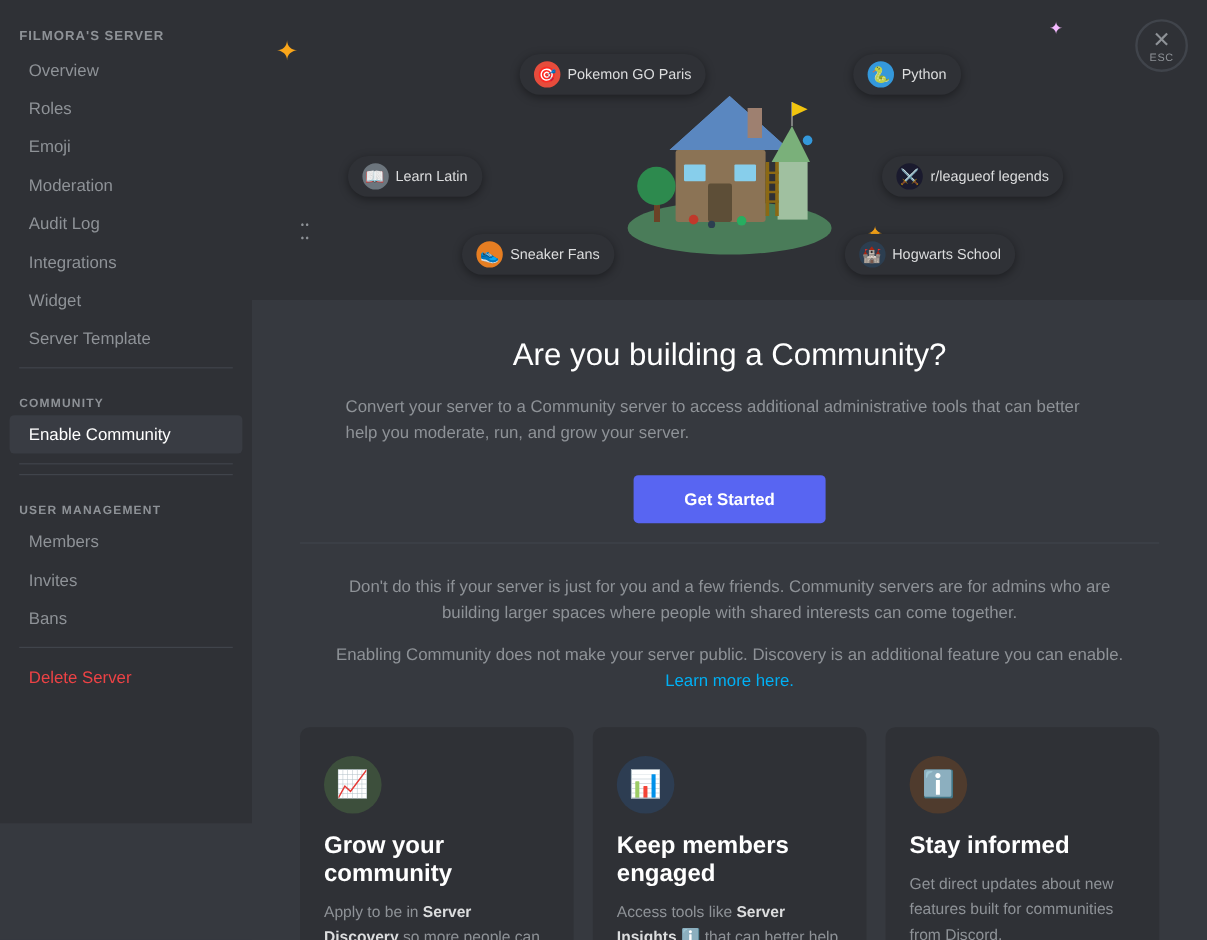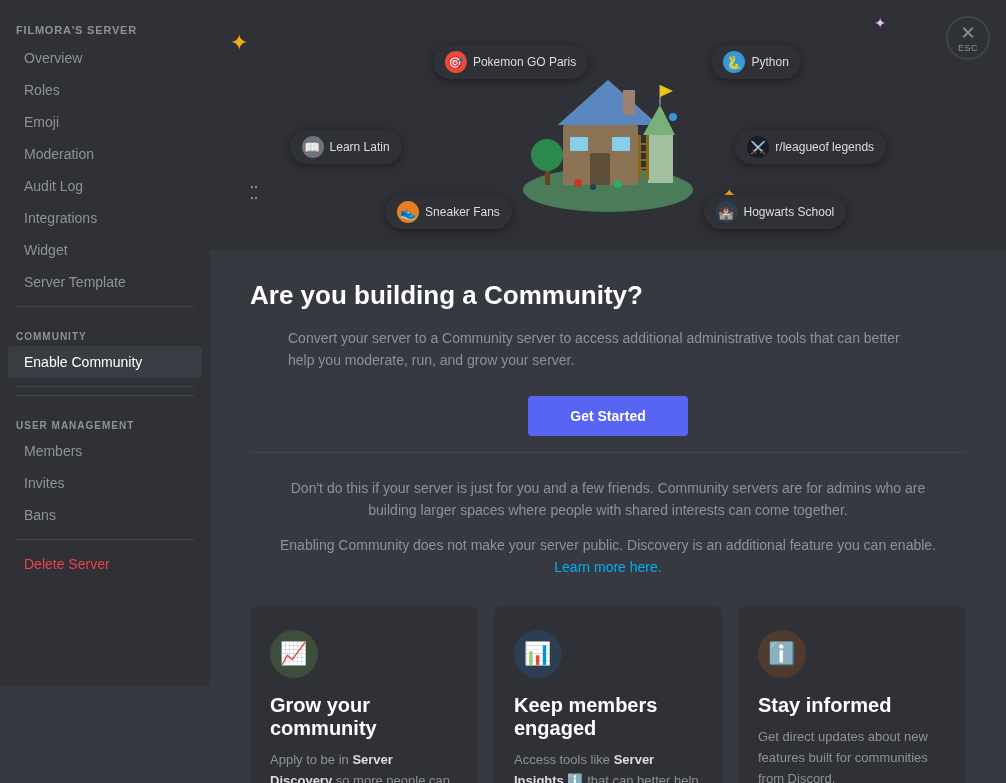--- a/index.html
+++ b/index.html
@@ -165,22 +165,23 @@
       color: #8e9297;
       font-size: 18px;
     }
 
     
     .content-area {
       padding: 30px 40px;
     }
 
     .main-heading {
+      text-align: center;
       font-size: 26px;
-      font-weight: 700;
+      font-weight: 400;
       color: #fff;
       margin-bottom: 16px;
     }
 
     .main-subtitle {
       text-align: left;
       font-size: 14px;
       color: #8e9297;
       max-width: 640px;
       margin: 0 auto 24px auto;

